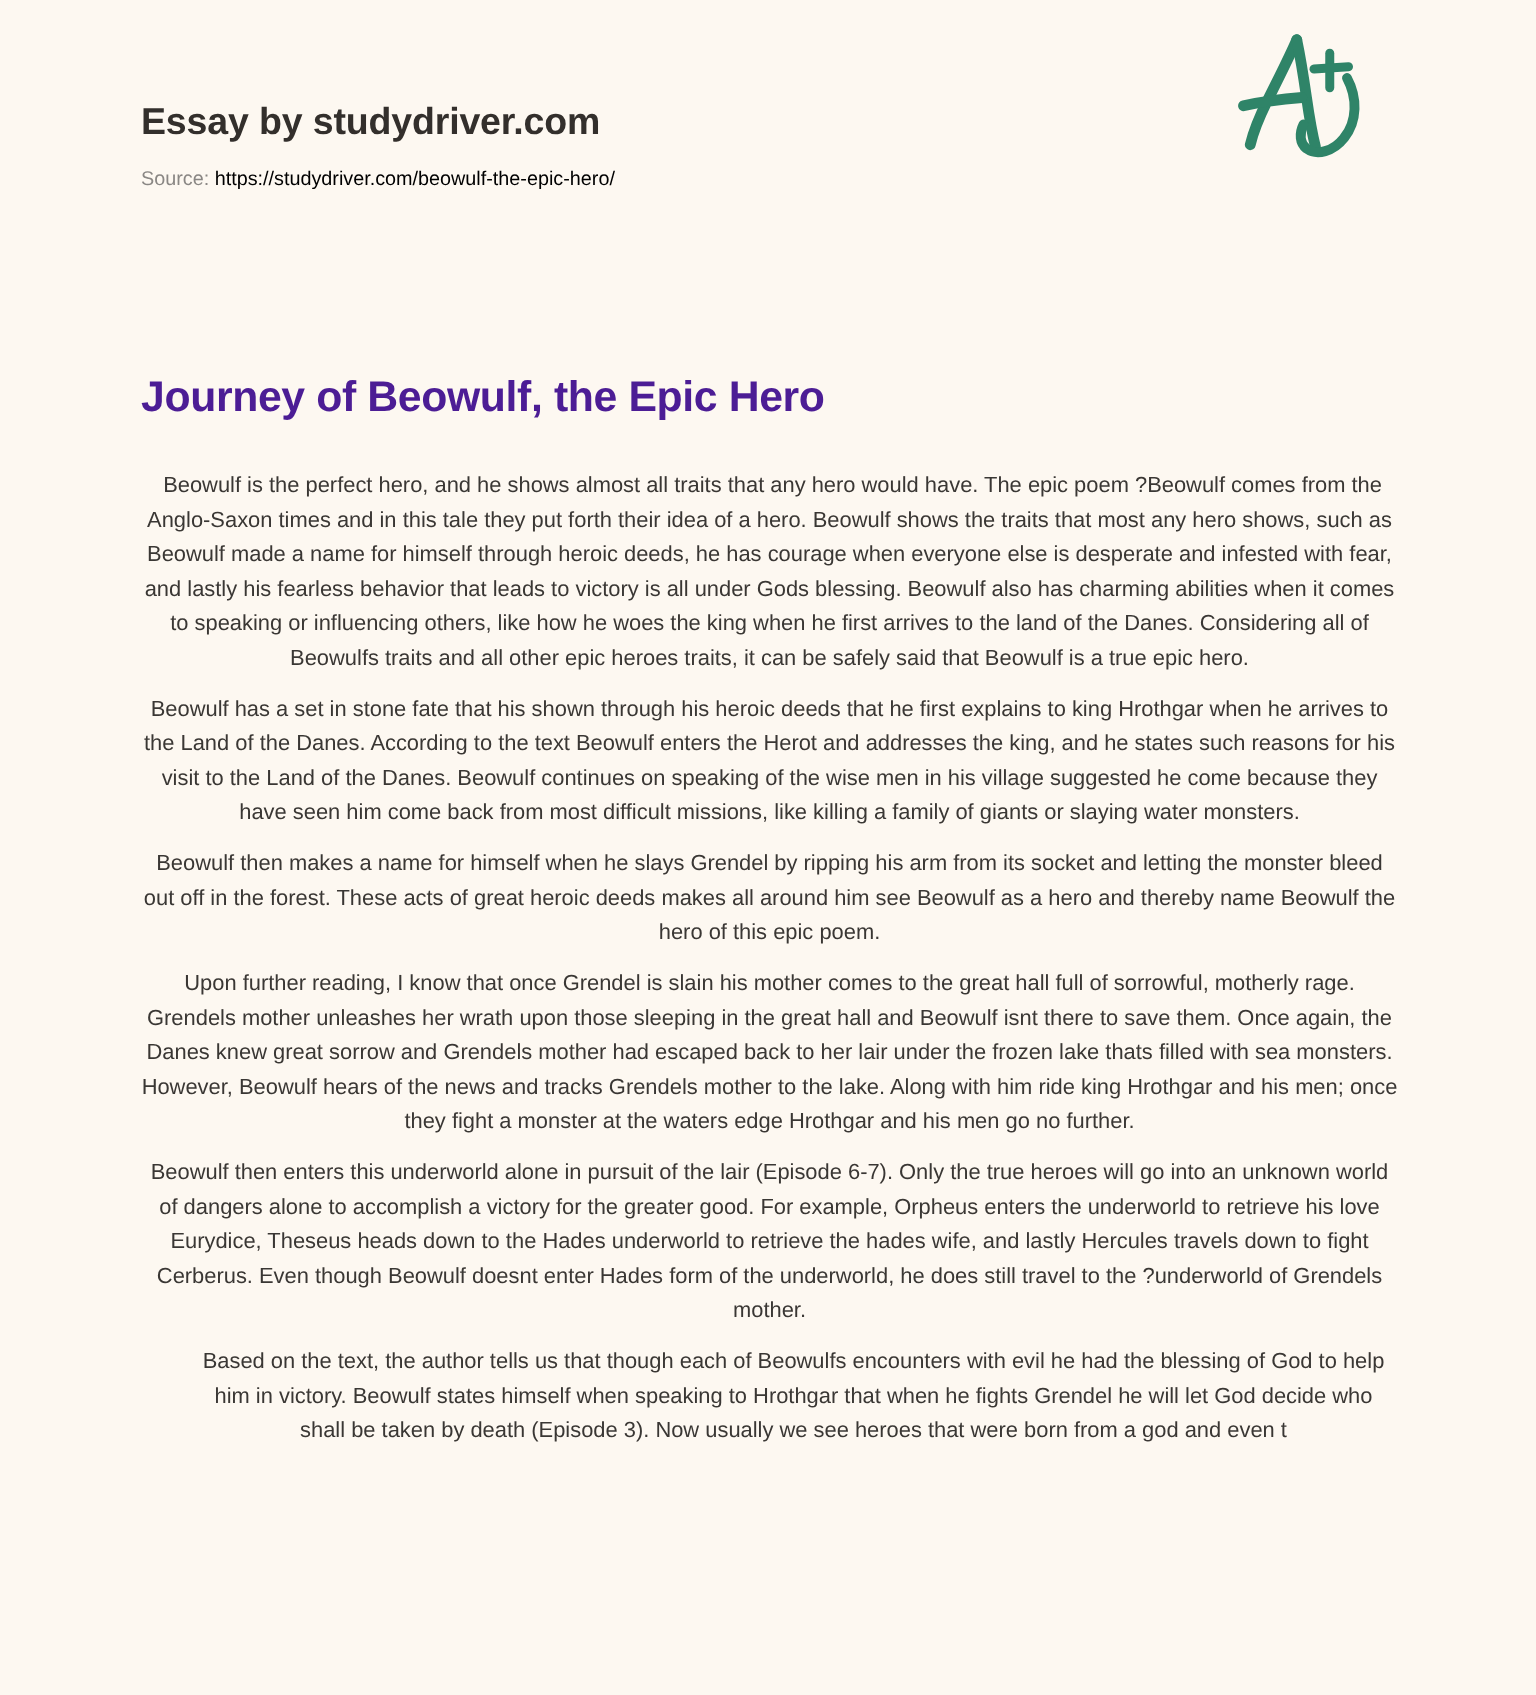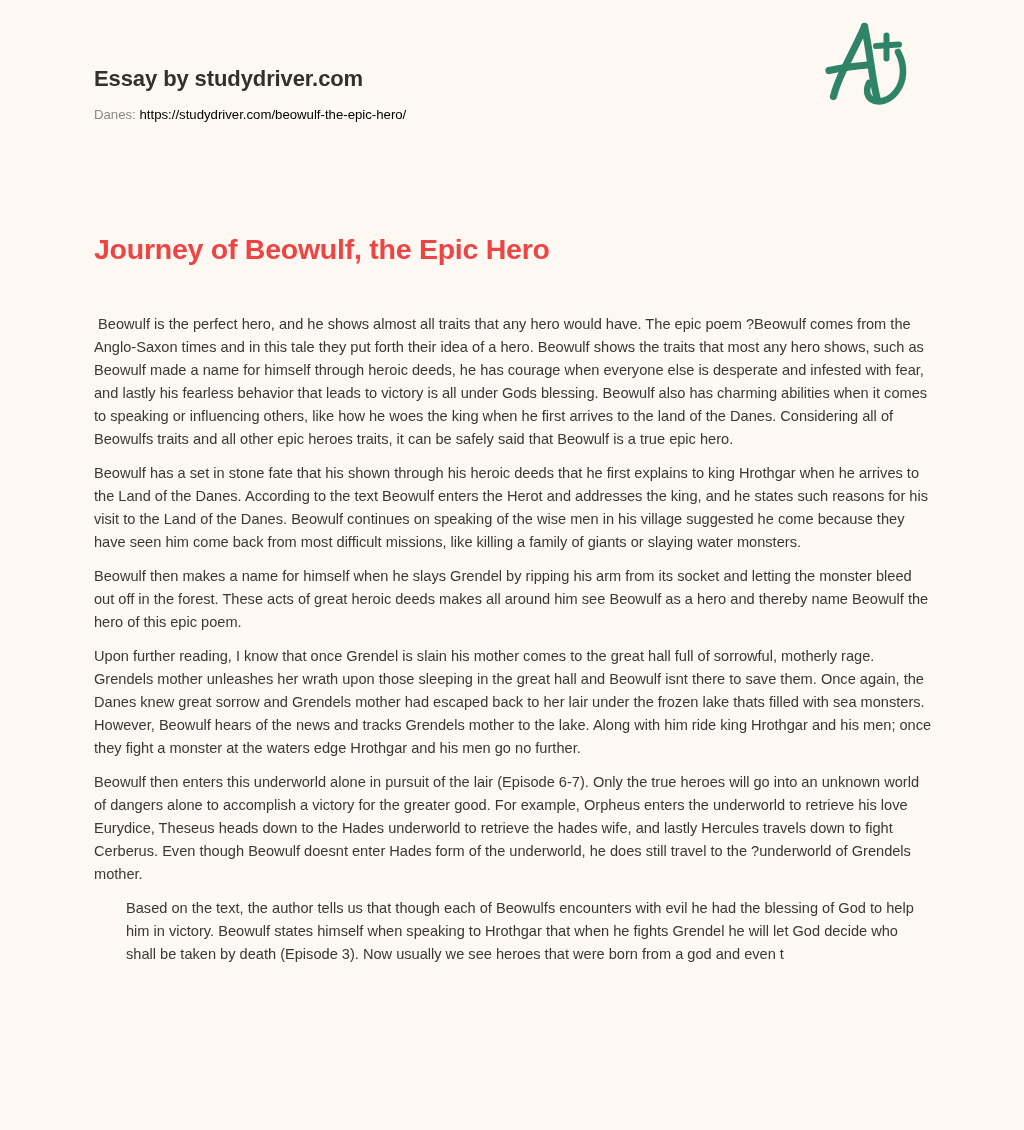--- a/index.html
+++ b/index.html
@@ -24,21 +24,21 @@
   
   .header {
     position: absolute;
     left: 94px;
     top: 58px;
     right: 94px;
     height: 110px;
   }
 
   .byline {
-    font-size: 22px;
+    font-size: 25px;
     font-weight: bold;
     color: #332f2c;
     letter-spacing: -0.1px;
     line-height: 1.2;
     margin: 0;
     padding-top: 8px;
   }
 
   .source-row {
     margin-top: 14px;
@@ -65,60 +65,60 @@
   .logo svg {
     display: block;
     width: 96px;
     height: 96px;
   }
 
   
   .title {
     position: absolute;
     left: 94px;
-    top: 232px;
+    top: 248px;
     right: 94px;
     margin: 0;
     font-size: 28.5px;
     font-weight: bold;
-    color: #ef4444;
+    color: #4c1d95;
     letter-spacing: -0.25px;
     line-height: 1.25;
   }
 
   
   .article {
     position: absolute;
     left: 94px;
     top: 313px;
     width: 838px;
   }
 
   .article p {
     margin: 0 0 11px 0;
     font-size: 14.6px;
     line-height: 23px;
     color: #3a3734;
-    text-align: left;
+    text-align: center;
     white-space: pre-wrap;
   }
   .article p:last-child {
     margin-bottom: 0;
     margin-left: 32px;
   }
 </style>
 </head>
 <body>
 
 <div class="page">
 
   <div class="header">
     <div class="byline">Essay by studydriver.com</div>
     <div class="source-row">
-      <span class="source-label">Danes:</span>
+      <span class="source-label">Source:</span>
       <a class="source-link" href="#">https://studydriver.com/beowulf-the-epic-hero/</a>
     </div>
   </div>
 
   <div class="logo">
     <svg viewBox="0 0 96 96" xmlns="http://www.w3.org/2000/svg">
       <g fill="none" stroke="#2f8468" stroke-linecap="round" stroke-linejoin="round">
 
         <path d="M44.5 8.5 C41 17 33 33 25.5 48 C20 59 15.5 70 13.5 78.5" stroke-width="7.2"></path>
 

